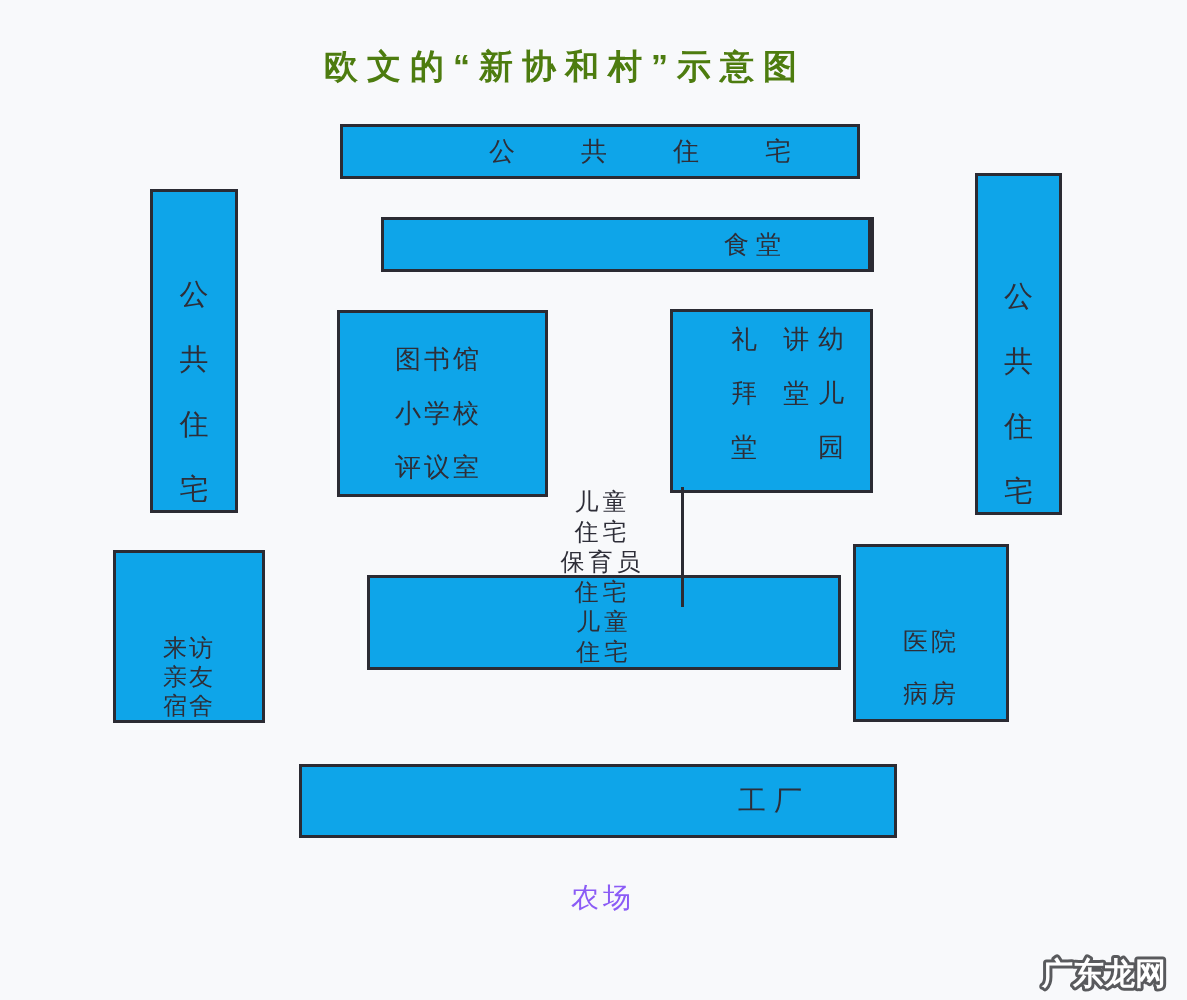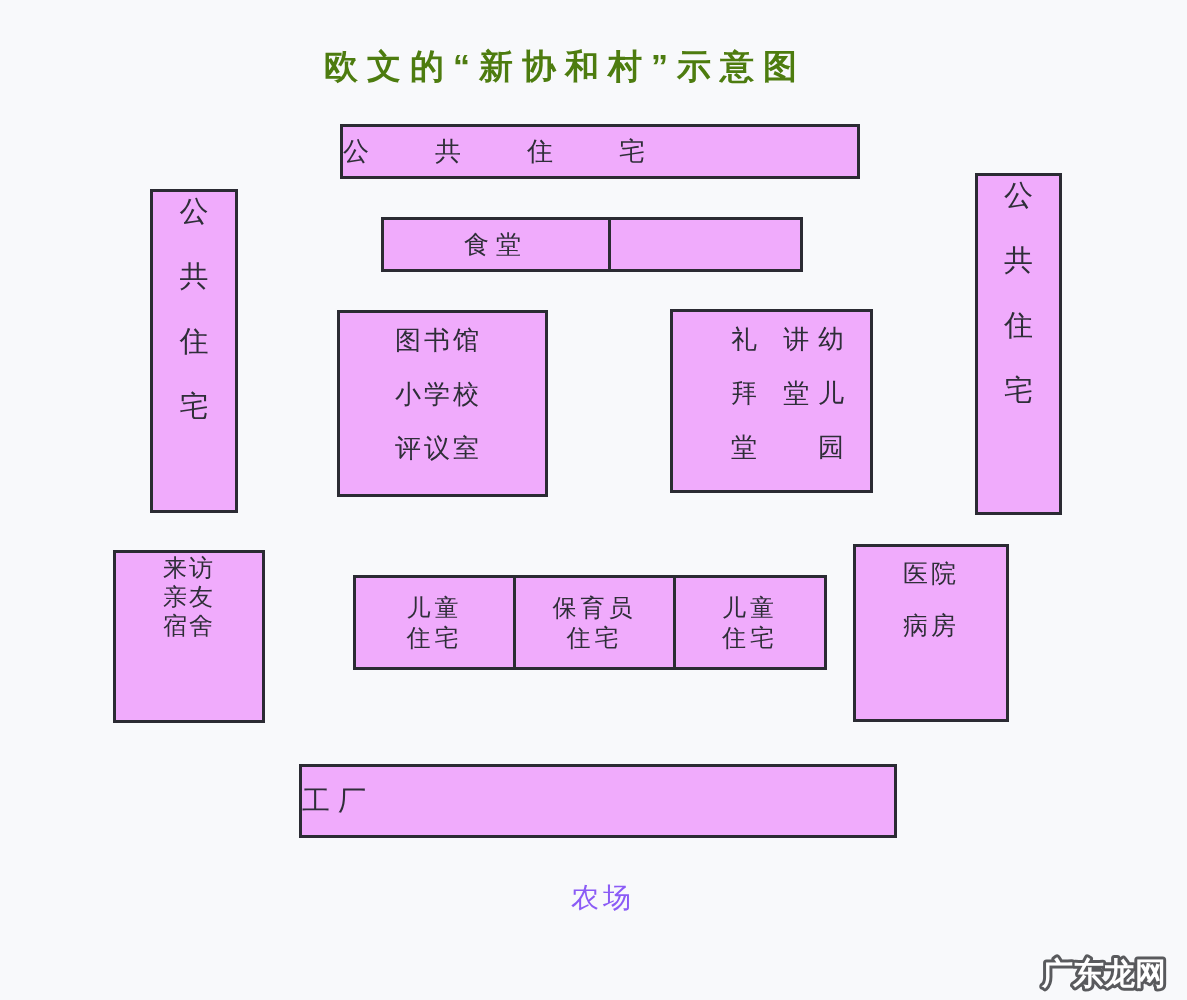--- a/index.html
+++ b/index.html
@@ -16,33 +16,33 @@
     left: 0; top: 44px; width: 1130px;
     text-align: center;
     font-size: 34px;
     font-weight: bold;
     letter-spacing: 9px;
     color: #4d7c0f;
   }
   .box {
     position: absolute;
     border: 3px solid #2b2b33;
-    background: #f0abfc;
+    background: #0ea5e9;
     display: flex;
     align-items: center;
-    justify-content: flex-start;
+    justify-content: flex-end;
   }
   
   .box-top {
     left: 340px; top: 124px; width: 520px; height: 55px;
     font-size: 26px; letter-spacing: 66px;
   }
   
   .box-canteen-row {
-    left: 381px; top: 217px; width: 422px; height: 55px;
+    left: 381px; top: 217px; width: 493px; height: 55px;
     padding: 0;
     gap: 20px;
   }
   .canteen-cell {
     height: 100%;
     display: flex; align-items: center; justify-content: center;
     font-size: 25px; letter-spacing: 7px;
   }
   .canteen-cell.c1 { width: 227px; border-right: 3px solid #2b2b33; }
   .canteen-cell.c2 { width: 214px; }
@@ -68,22 +68,23 @@
   .box-left-tower  { left: 150px; top: 189px; width: 88px; height: 324px; }
   .box-right-tower { left: 975px; top: 173px; width: 87px; height: 342px; }
   
   .box-visitor {
     left: 113px; top: 550px; width: 152px; height: 173px;
     flex-direction: column;
     font-size: 24px; line-height: 29px; letter-spacing: 2px;
   }
   
   .box-children-row {
-    left: 353px; top: 575px; width: 474px; height: 95px;
+    left: 367px; top: 575px; width: 474px; height: 95px;
     padding: 0;
+    flex-direction: column;
   }
   .child-cell {
     height: 100%;
     display: flex; flex-direction: column;
     align-items: center; justify-content: center;
     font-size: 24px; line-height: 30px; letter-spacing: 4px;
   }
   .child-cell.c1 { width: 160px; border-right: 3px solid #2b2b33; }
   .child-cell.c2 { width: 160px; border-right: 3px solid #2b2b33; }
   .child-cell.c3 { width: 148px; }

